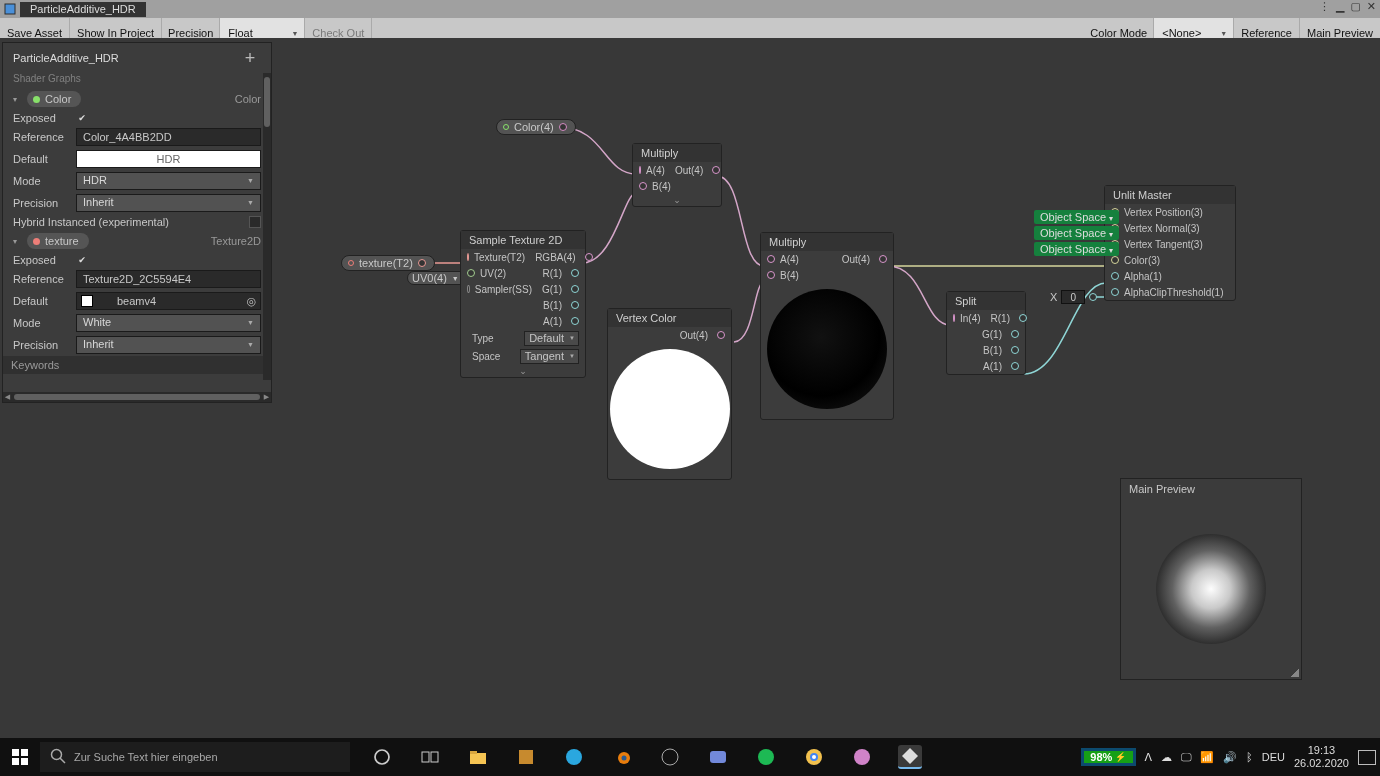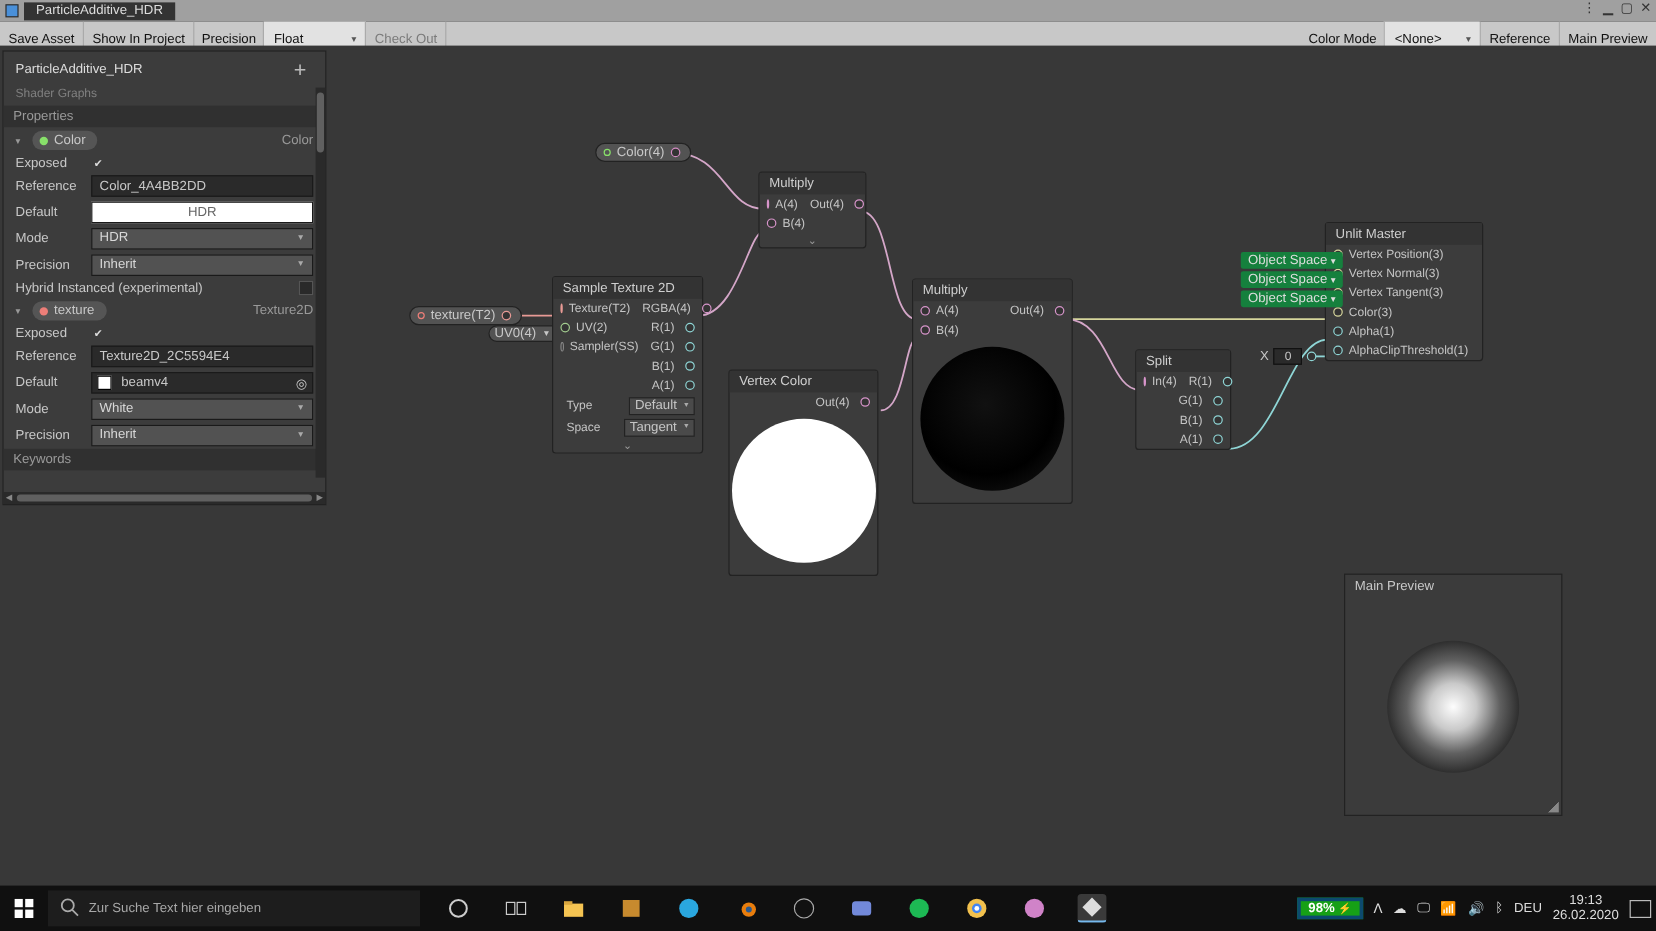--- a/index.html
+++ b/index.html
@@ -140,21 +140,20 @@
 </div>
 
 <div class="workspace">
 
   <div class="panel">
     <div class="panel-head">
       <span>ParticleAdditive_HDR</span>
       <div class="plus">+</div>
     </div>
     <div class="panel-sub">Shader Graphs</div>
-    <div class="panel-sec">Properties</div>
 
     <div class="prop">
       <span class="chip-collapse">▾</span>
       <span class="chip">
         <span class="chip-dot" style="background:#88e06a"></span>
         <span>Color</span>
       </span>
       <span class="type-label">Color</span>
     </div>
     <div class="row">
@@ -195,21 +194,21 @@
     <div class="row">
         <span class="row-label">Exposed</span>
         <span class="checkbox">✔</span>
       </div>
     <div class="row">
         <span class="row-label">Reference</span>
         <input class="text-input" value="Texture2D_2C5594E4" style="">
       </div>
     <div class="row">
         <span class="row-label">Default</span>
-      <div style="flex:1; display:flex; align-items:center; background:#2a2a2a; border:1px solid #1a1a1a; height:18px; padding:0 4px; gap:8px;">
+      <div style="flex:1; display:flex; align-items:center; background:#2a2a2a; border:1px solid #1a1a1a; height:18px; padding:0 4px; gap:24px;">
         <span class="mini-sw"></span>
         <span>beamv4</span>
         <span style="margin-left:auto">◎</span>
       </div>
     </div>
     <div class="row">
         <span class="row-label">Mode</span>
         <div class="select"><span>White</span></div>
       </div>
     <div class="row">

